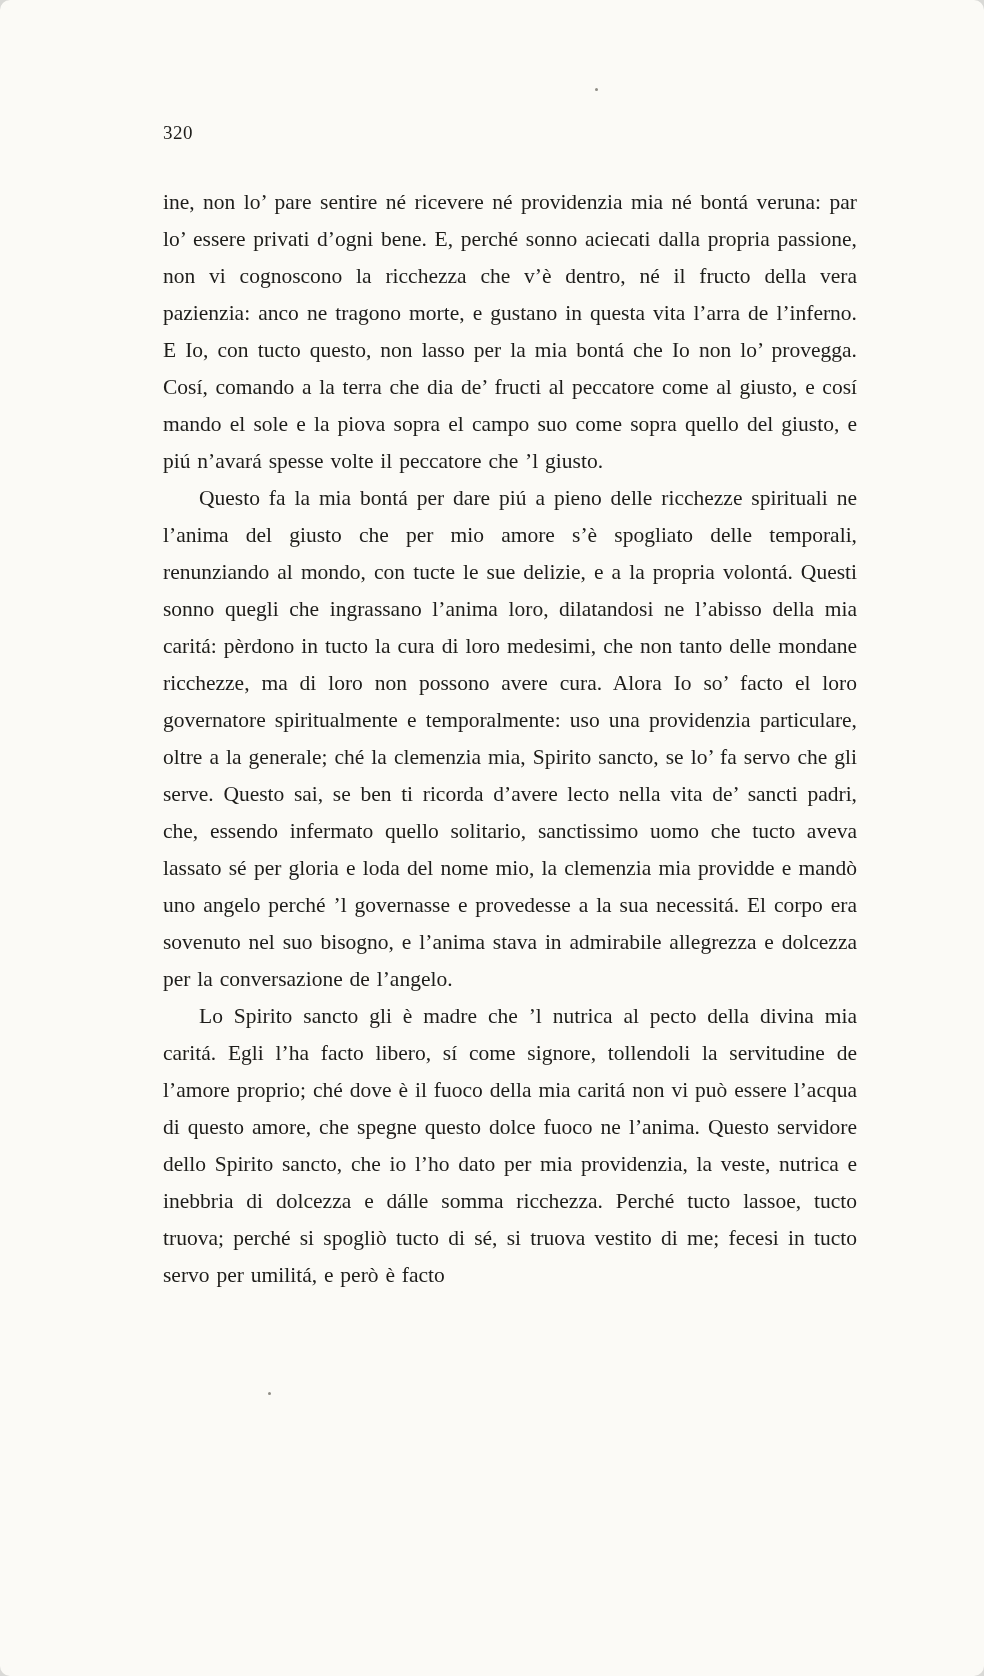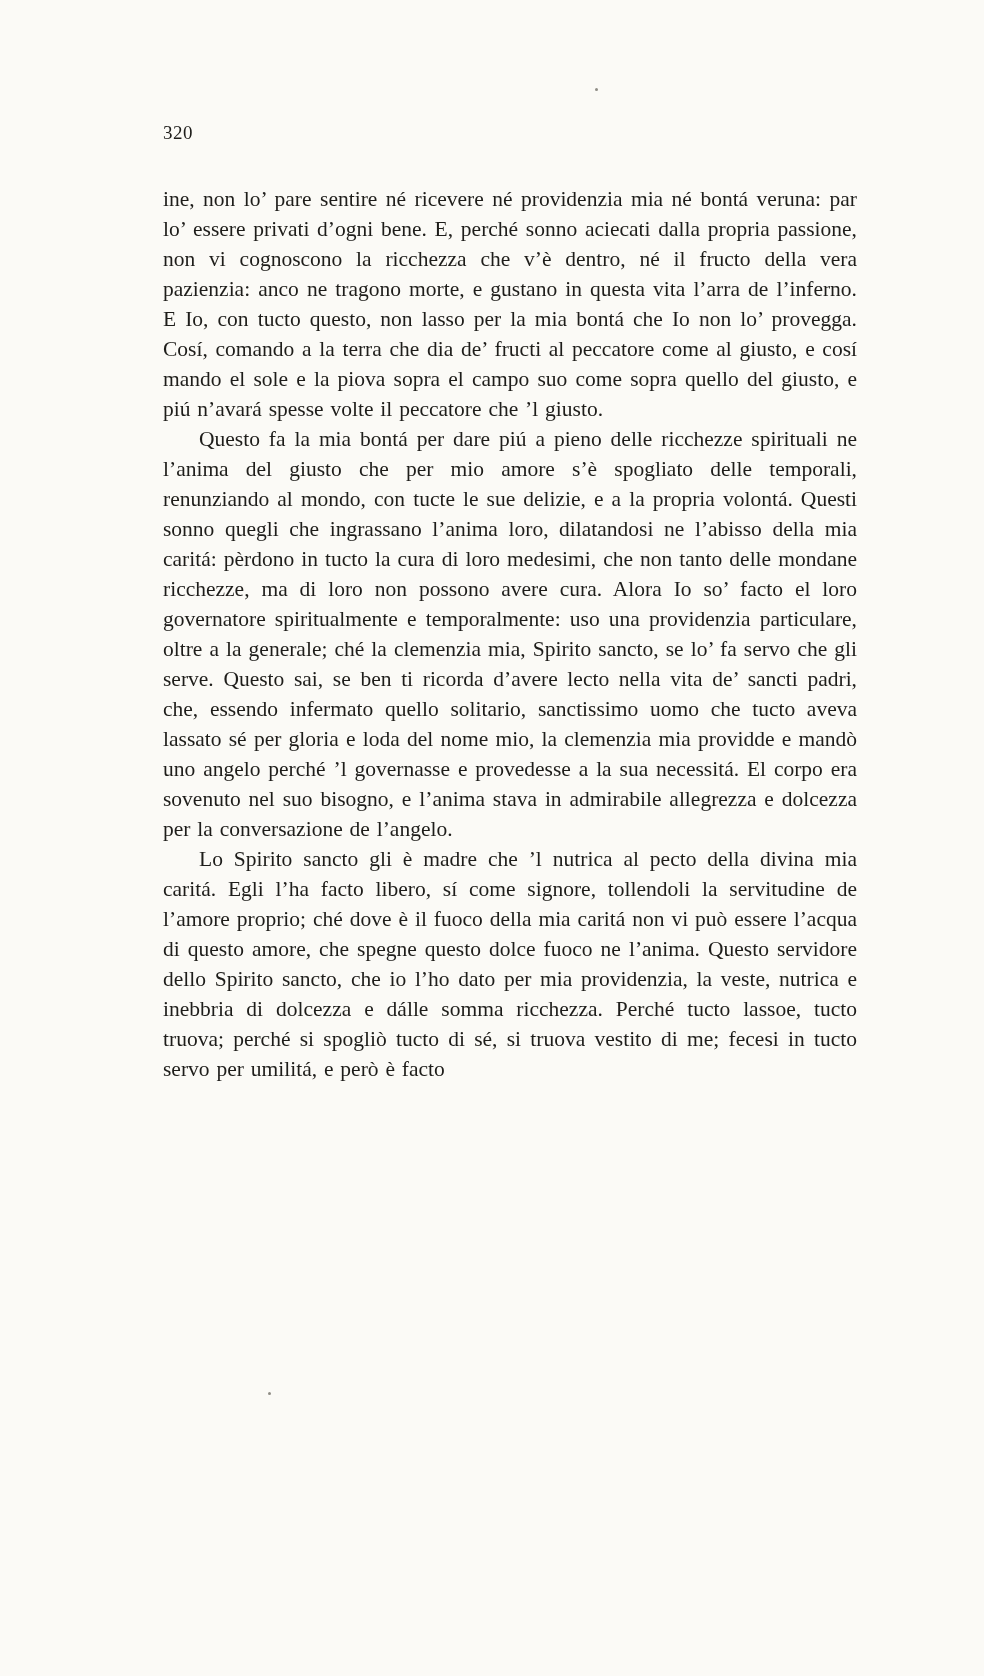--- a/index.html
+++ b/index.html
@@ -12,20 +12,21 @@
   }
   .scan-page {
     position: relative;
     width: 984px;
     height: 1676px;
     margin: 0 auto;
     background: #fbfaf6;
     color: #1e1d1a;
     overflow: hidden;
     box-sizing: border-box;
+    border-radius: 10px;
   }
   .content {
     position: absolute;
     left: 163px;
     top: 122px;
     width: 694px;
   }
   .page-header {
     position: relative;
     height: 26px;
@@ -44,21 +45,21 @@
     right: 0;
     top: 2px;
     text-align: center;
     font-size: 16px;
     letter-spacing: 3px;
     word-spacing: 4px;
   }
   .body-text p.para {
     margin: 0;
     font-size: 21.5px;
-    line-height: 30px;
+    line-height: 37px;
     text-align: justify;
     text-indent: 36px;
     word-spacing: 1.5px;
   }
   .body-text p.para.no-indent {
     text-indent: 0;
   }
   .speck {
     position: absolute;
     width: 3px;

